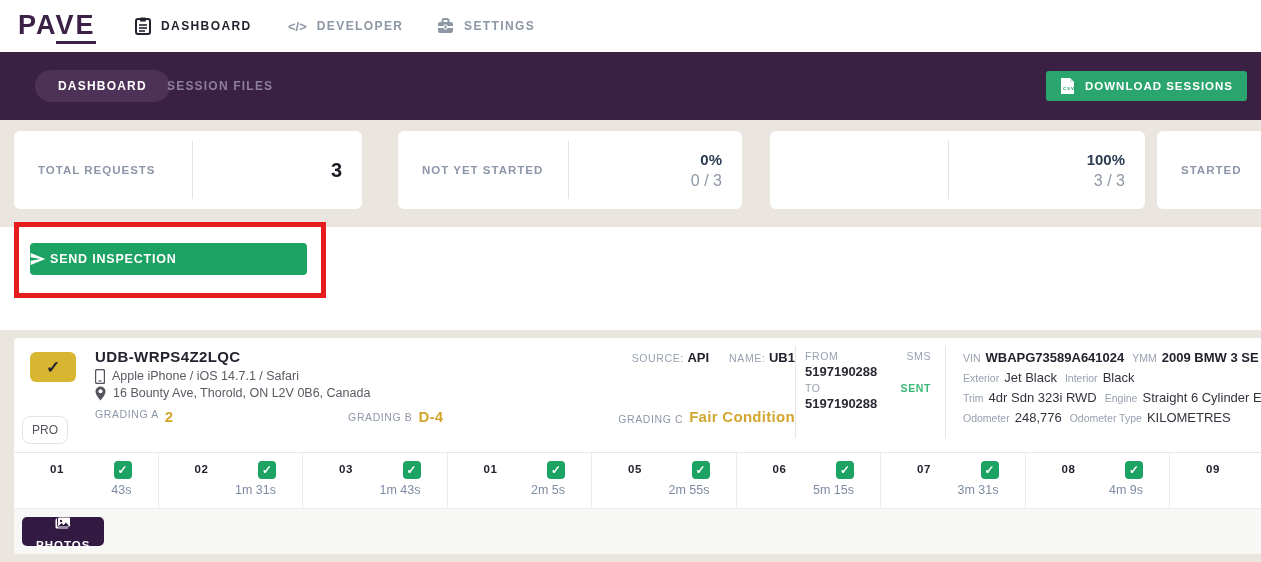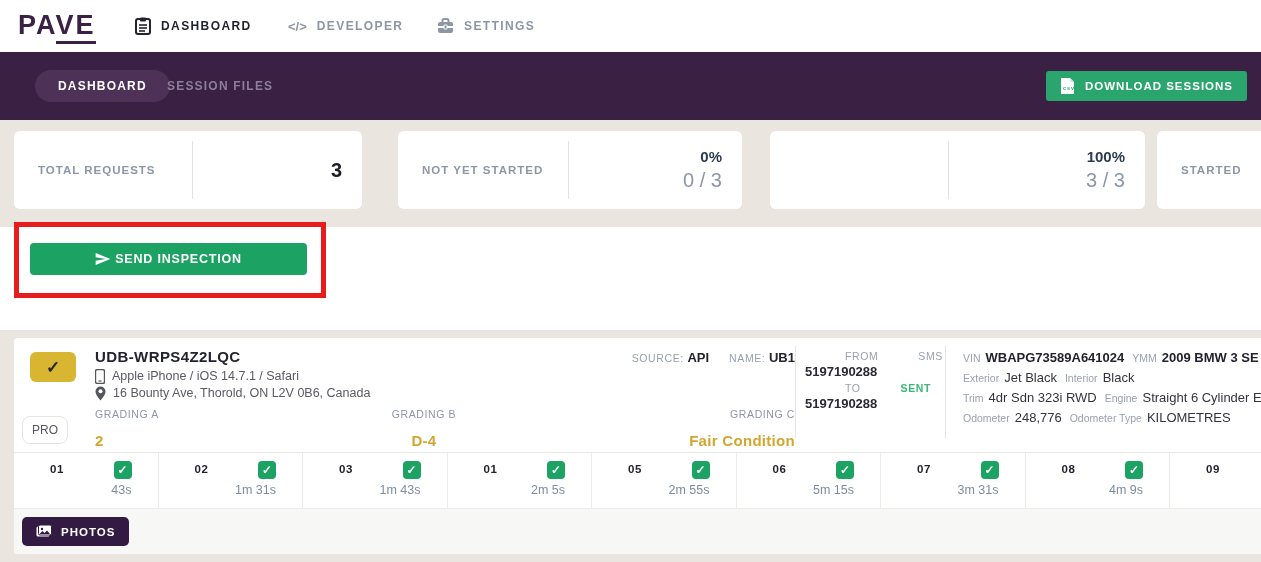--- a/index.html
+++ b/index.html
@@ -32,36 +32,36 @@
 
   
   .card { position:absolute; top:131px; height:78px; background:#fff; border-radius:6px; }
   .card-label { position:absolute; left:24px; top:0; height:78px; display:flex; align-items:center;
                 font-size:11.5px; font-weight:bold; letter-spacing:1px; color:#8d96a8; white-space:nowrap; }
   .card-divider { position:absolute; top:10px; bottom:10px; width:1px; background:#e3e3e0; }
   .card-valwrap { position:absolute; right:20px; top:0; height:78px; display:flex; flex-direction:column;
                   justify-content:center; align-items:flex-end; }
   .card-value-big { font-size:20px; font-weight:bold; color:#1c1c26; }
   .card-value-pct { font-size:15px; font-weight:bold; color:#2b3b52; }
-  .card-sub { font-size:20px; color:#8d96a8; margin-top:4px; }
+  .card-sub { font-size:16px; color:#8d96a8; margin-top:4px; }
   .card1 { left:14px;  width:348px; }
   .card2 { left:398px; width:344px; }
   .card3 { left:770px; width:375px; }
   .card4 { left:1157px; width:300px; }
   .card1 .card-divider { left:178px; }
   .card2 .card-divider { left:170px; }
   .card3 .card-divider { left:178px; }
 
   
   .filterband { position:absolute; top:227px; left:0; width:1261px; height:103px; background:#ffffff; }
   .annotation-box { position:absolute; left:14px; top:222px; width:312px; height:76px;
                     border:5px solid #e71c1c; z-index:5; pointer-events:none; }
   .send-btn { position:absolute; left:30px; top:243px; width:277px; height:32px; border:none; border-radius:4px;
               background:#1ca263; color:#fff; font-size:12.5px; font-weight:bold; letter-spacing:0.8px;
-              display:flex; align-items:center; justify-content:center; gap:4px; cursor:pointer; }
+              display:flex; align-items:center; gap:4px; cursor:pointer; }
   .filt-label { position:absolute; top:252px; font-size:12px; font-weight:bold; letter-spacing:1.2px; color:#8d96a8; }
   .lab-status { left:340px; }
   .lab-month  { left:652px; }
   .select { position:absolute; top:242px; height:34px; background:#f5f5f2; border:1px solid #e2e2de;
             border-radius:8px; display:flex; align-items:center; justify-content:space-between;
             padding:0 12px 0 16px; font-size:13.5px; color:#4d4d55; cursor:pointer; }
   .sel-status { left:408px; width:212px; }
   .sel-month  { left:710px; width:232px; }
   .updown { display:flex; flex-direction:column; gap:2px; align-items:center; }
   .tri-up   { width:0; height:0; border-left:4px solid transparent; border-right:4px solid transparent; border-bottom:5px solid #3c3c44; }
@@ -86,31 +86,31 @@
   .sess-id { position:absolute; left:81px; top:10px; font-size:15px; font-weight:bold; letter-spacing:0.4px; color:#23232f; }
   .sess-line { position:absolute; left:81px; display:flex; align-items:flex-start; gap:7px;
                font-size:12.5px; color:#5a5a64; white-space:nowrap; }
   .sess-device  { top:31px; }
   .sess-address { top:48px; }
   .src-row { position:absolute; left:560px; top:12px; width:221px; display:flex; justify-content:flex-end; gap:20px;
              font-size:13px; align-items:baseline; white-space:nowrap; }
   .src-label { font-size:10.5px; letter-spacing:0.6px; color:#98a0b0; }
   .src-value { font-size:13px; font-weight:bold; color:#23232f; }
   .gradings { position:absolute; left:81px; top:70px; width:700px; display:flex; justify-content:space-between; }
-  .grading { display:flex; flex-direction:column; gap:12px; }
+  .grading { display:flex; flex-direction:row; gap:6px; }
   .grading:nth-child(2) { align-items:center; }
   .grading:nth-child(3) { align-items:flex-end; }
   .grading-label { font-size:10.5px; letter-spacing:0.6px; color:#8d96a8; }
   .grading-value { font-size:15px; font-weight:bold; color:#d2a62f; letter-spacing:0.3px; }
   .vdiv { position:absolute; top:8px; width:1px; height:92px; background:#e6e6e3; }
   .vdiv1 { left:781px; }
   .vdiv2 { left:931px; }
   .sms-col { position:absolute; left:791px; top:12px; width:126px; }
   .sms-row { display:flex; justify-content:space-between; align-items:baseline; margin-bottom:2px; }
-  .sms-label { font-size:10.5px; letter-spacing:0.6px; color:#98a0b0;margin-left:40px; }
+  .sms-label { font-size:10.5px; letter-spacing:0.6px; color:#98a0b0; }
   .sms-status { font-size:10.5px; letter-spacing:0.6px; color:#3cb878; font-weight:bold; }
   .sms-num { font-size:13px; font-weight:bold; color:#2a2a34; margin-bottom:3px; }
   .veh-col { position:absolute; left:949px; top:12px; white-space:nowrap; }
   .veh-row { margin-bottom:5px; font-size:13px; color:#33333d; }
   .veh-label { font-size:10.5px; color:#98a0b0; margin-right:5px; }
   .veh-label.gap { margin-left:8px; }
   .veh-bold { font-weight:bold; color:#23232f; }
 
   
   .steps { position:absolute; left:0; top:114px; width:1320px; height:56px; border-top:1px solid #e8e8e5; display:flex; }
@@ -118,21 +118,21 @@
   .step-num { position:absolute; left:36px; top:10px; font-size:11.5px; font-weight:bold; letter-spacing:0.5px; color:#23232f; }
   .step-check { position:absolute; right:26px; top:8px; width:18px; height:18px; background:#1ca263; border-radius:4px;
                 display:flex; align-items:center; justify-content:center; color:#fff; font-size:12px; font-weight:bold; cursor:pointer; }
   .step-dur { position:absolute; right:26px; top:30px; font-size:12.5px; color:#7e8ca3; }
 
   
   .sess-footer { position:absolute; left:0; top:170px; width:1320px; height:46px; background:#f7f7f5;
                  border-top:1px solid #ececea; border-radius:0 0 4px 4px; }
   .photos-btn { position:absolute; left:8px; top:8px; height:29px; padding:0 14px; background:#321a42;
                 border:none; border-radius:5px; color:#fff; font-size:11.5px; font-weight:bold; letter-spacing:1px;
-                display:flex; align-items:center; gap:9px; cursor:pointer; }
+                display:flex; align-items:center; gap:9px; cursor:pointer;flex-direction:column; }
   svg { display:block; }
 </style>
 </head>
 <body>
 
 <div class="stage">
 
   <div class="topnav">
     <div class="logo"><span>PA</span><span class="ul">VE</span></div>
     <div class="topnav-item active tn-dashboard">

